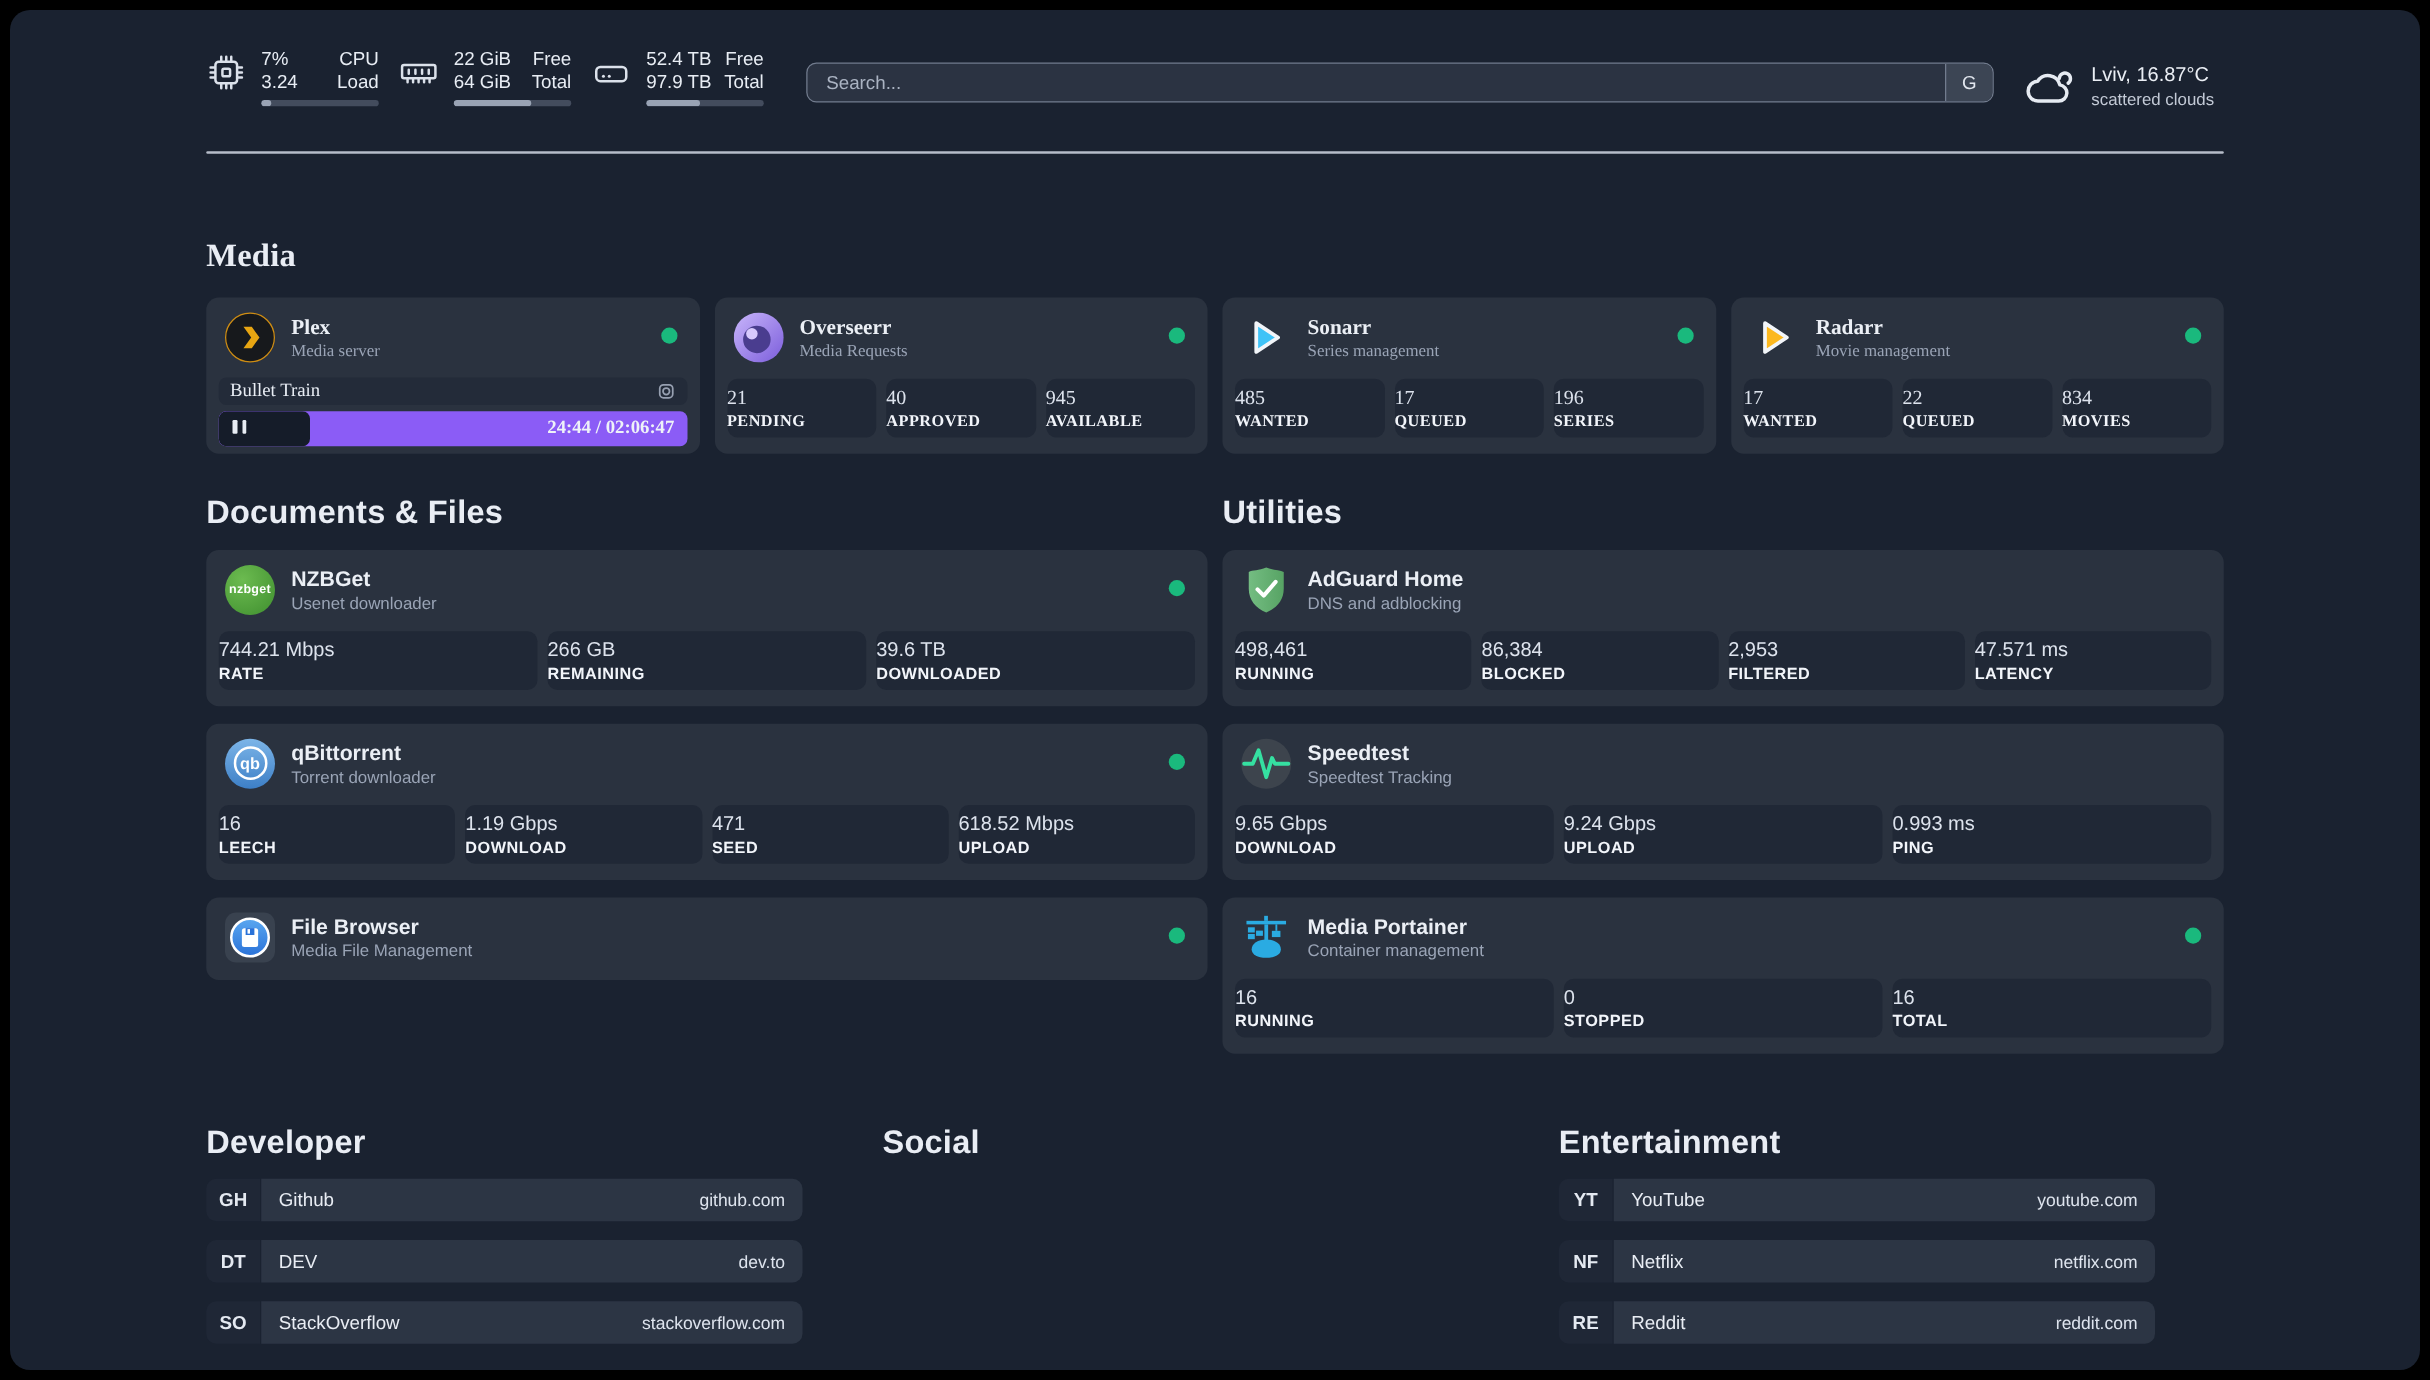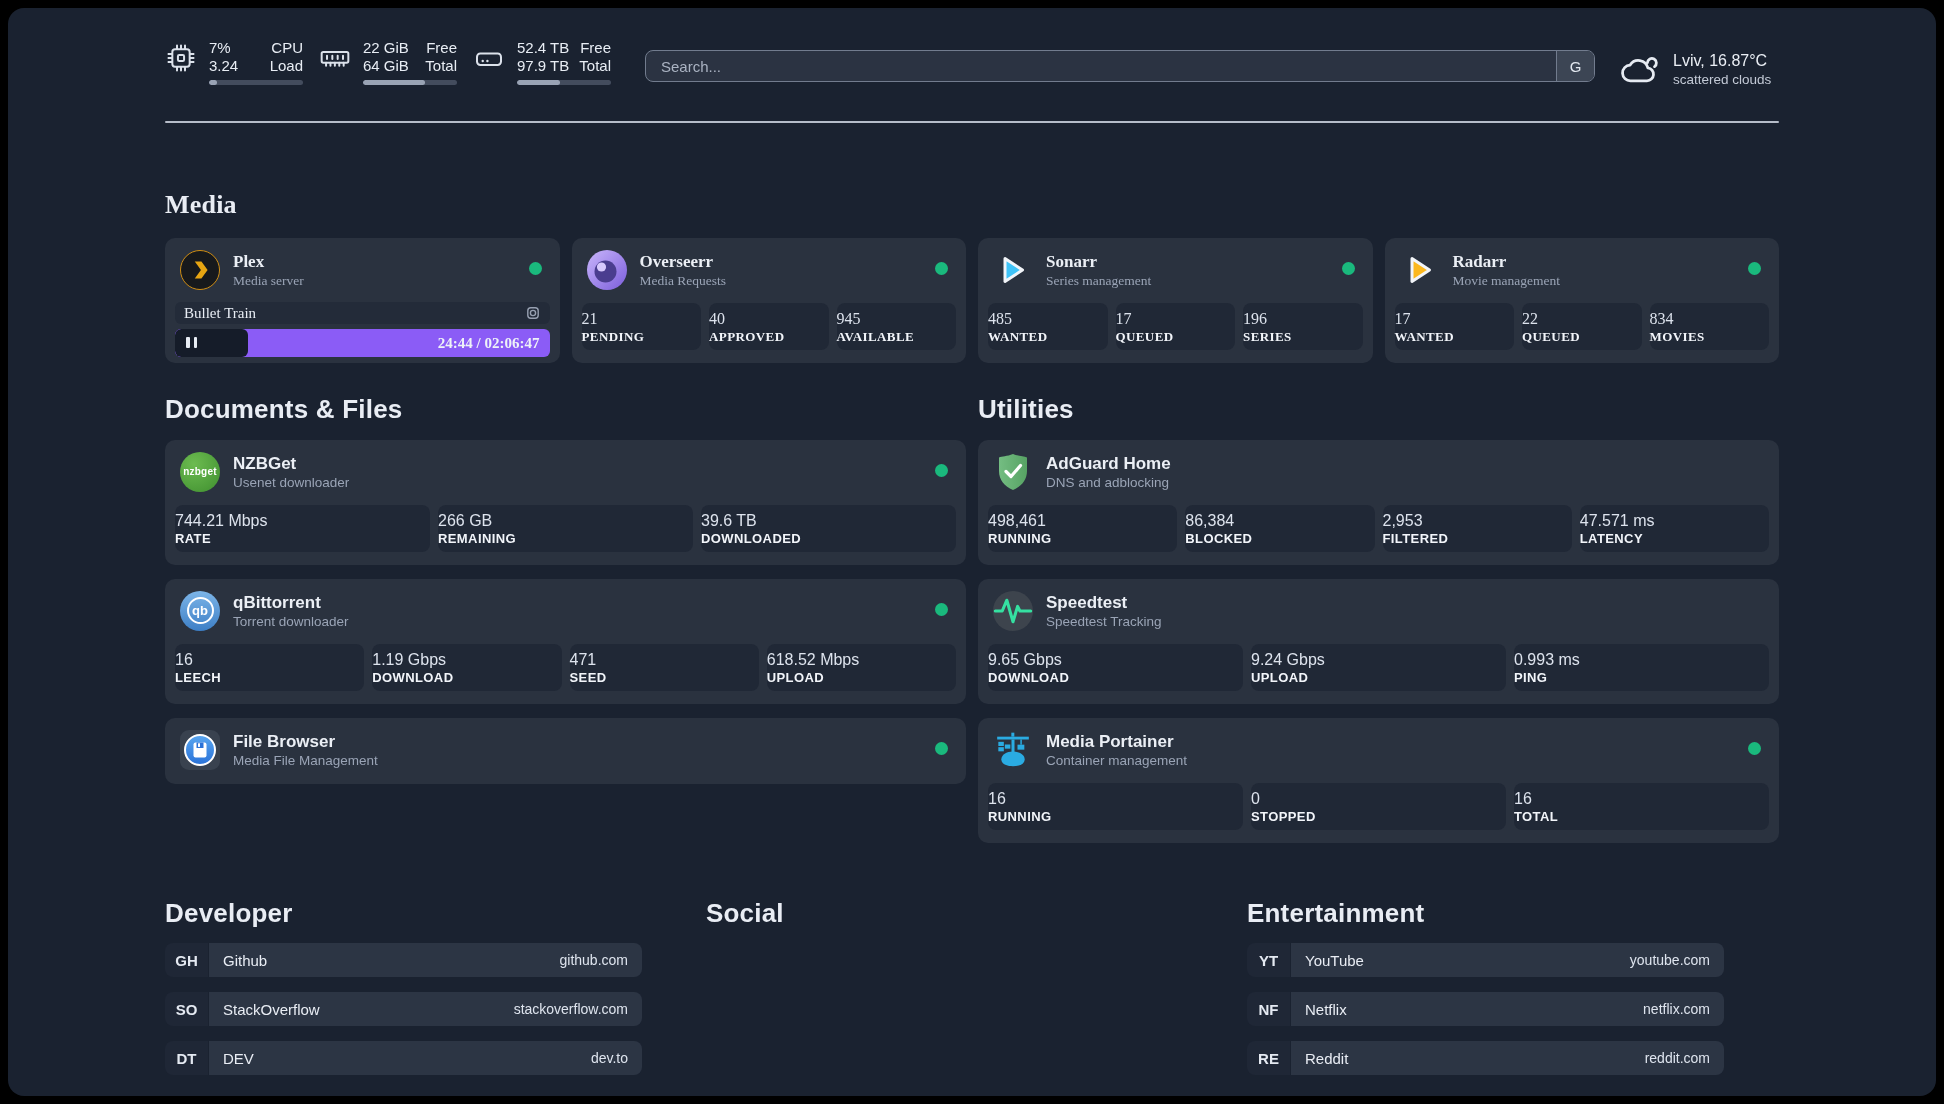--- a/index.html
+++ b/index.html
@@ -510,31 +510,31 @@
       <div class="section-title">Developer</div>
       <div class="link-list">
         <div class="link-row">
           <div class="link-tag">GH</div>
           <div class="link-main">
                 <span class="link-name">Github</span>
                 <span class="link-url">github.com</span>
               </div>
         </div>
         <div class="link-row">
+          <div class="link-tag">DT</div>
+          <div class="link-main">
+                <span class="link-name">DEV</span>
+                <span class="link-url">dev.to</span>
+              </div>
+        </div>
+        <div class="link-row">
           <div class="link-tag">SO</div>
           <div class="link-main">
                 <span class="link-name">StackOverflow</span>
                 <span class="link-url">stackoverflow.com</span>
-              </div>
-        </div>
-        <div class="link-row">
-          <div class="link-tag">DT</div>
-          <div class="link-main">
-                <span class="link-name">DEV</span>
-                <span class="link-url">dev.to</span>
               </div>
         </div>
       </div>
     </div>
 
     <div>
       <div class="section-title">Social</div>
     </div>
 
     <div>

